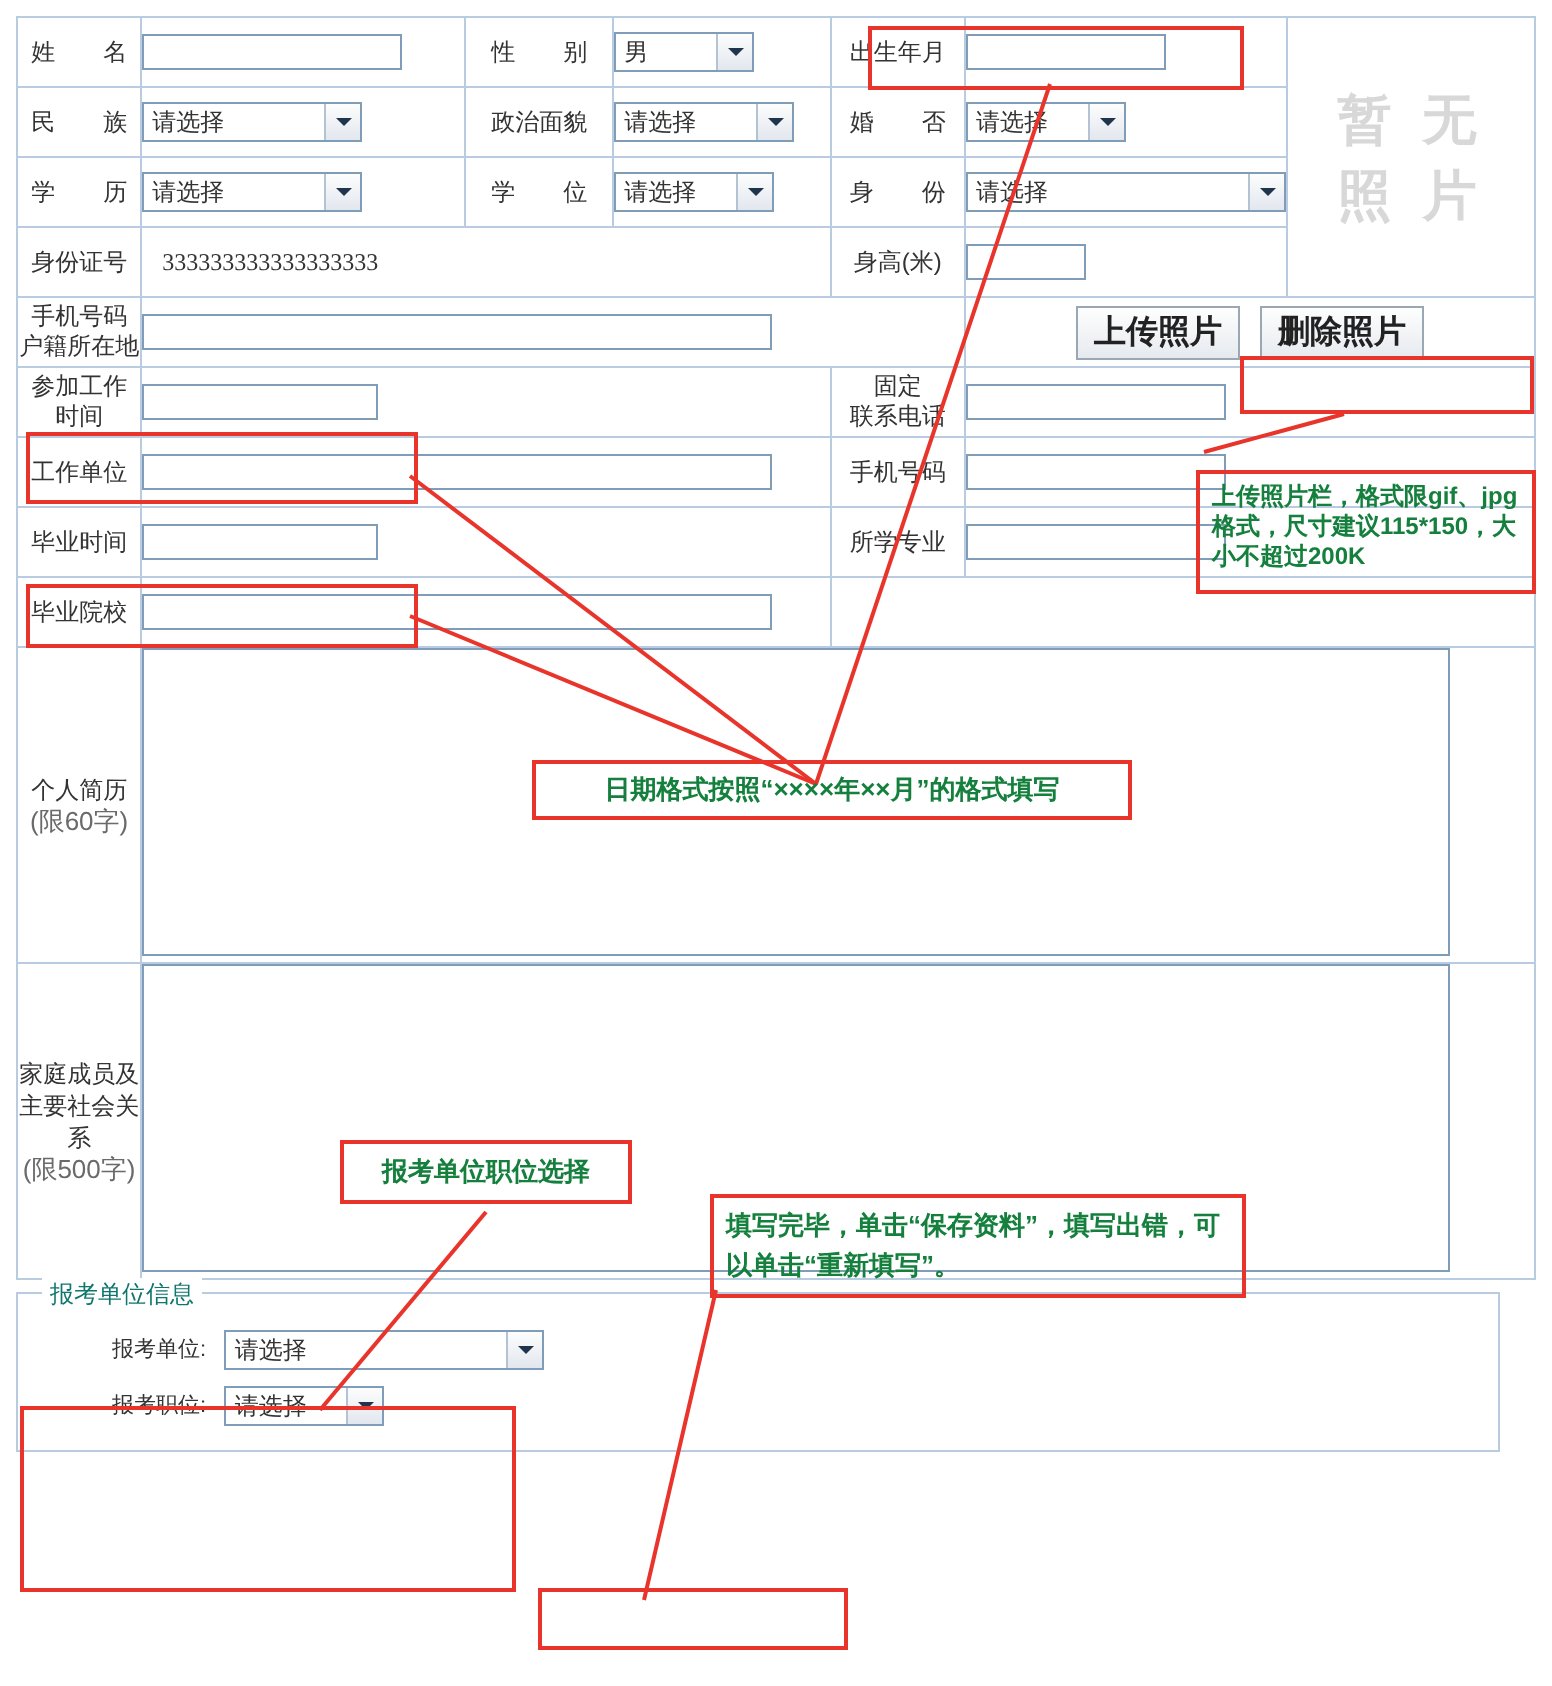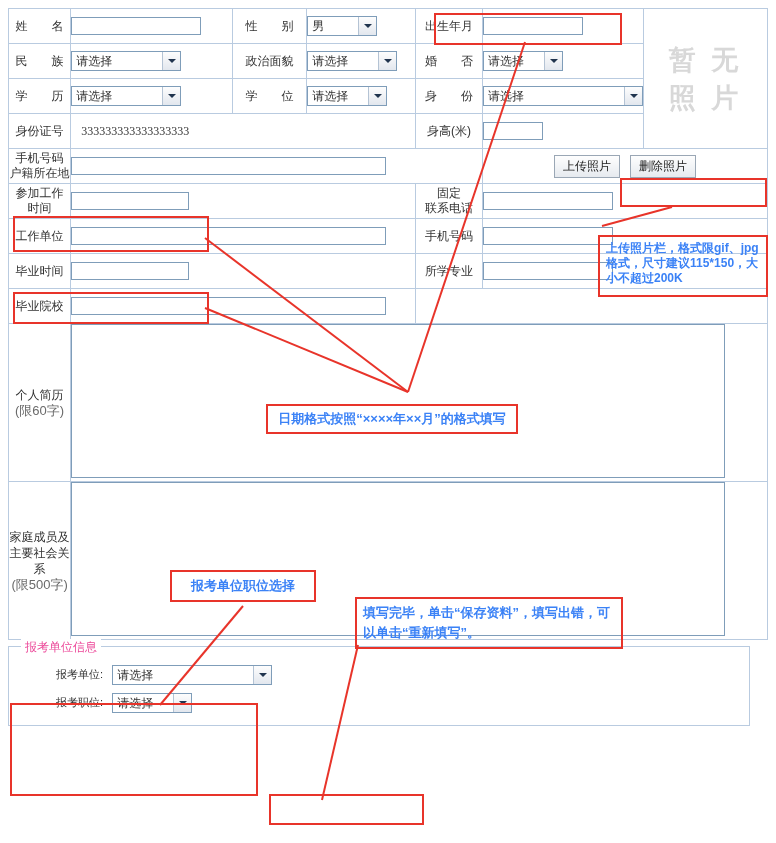--- a/index.html
+++ b/index.html
@@ -81,25 +81,26 @@
   }
   .photo-box{
     width:110px;height:115px;margin:0 auto;
     display:flex;flex-direction:column;align-items:center;justify-content:center;
     color:#d8d8d8;font-size:27px;font-weight:bold;letter-spacing:4px;
     line-height:38px;
   }
   .btn{
     border:1px solid #9aa7b5;
     background:linear-gradient(#fefefe,#e6eaef);
-    font-size:12px;
+    font-size:16px;
     padding:2px 8px;
     font-family:"Liberation Sans",sans-serif;
     cursor:pointer;
     color:#222;
+    font-weight:bold;
   }
   .ta-cell{padding:6px 6px 6px 4px;background:#fff;}
   textarea.ta{
     width:648px;height:148px;
     border:1px solid #7f9db9;
     font-size:12px;
     resize:none;
     font-family:"Liberation Sans",sans-serif;
   }
   .lbl-multi{line-height:16px;font-size:12px;color:#333;}
@@ -107,34 +108,34 @@
   .unit-box{
     border:1px solid #b9cbe0;
     margin-top:6px;
     padding:10px 8px 12px 8px;
     position:relative;
     width:742px;
     box-sizing:border-box;
     background:#fff;
   }
   .unit-title{
-    position:absolute;top:-8px;left:12px;background:#fff;padding:0 4px;font-size:12px;color:#ec4899;
+    position:absolute;top:-8px;left:12px;background:#fff;padding:0 4px;font-size:12px;color:#0f766e;
   }
   .unit-row{margin:8px 0 0 18px;}
   .unit-row .rl{display:inline-block;width:68px;text-align:right;padding-right:6px;font-size:11px;}
   .bottom-btns{
     text-align:center;margin-top:-36px;
   }
   .bottom-btns .btn{margin:0 10px;padding:3px 12px;}
   
   .anno{position:absolute;left:0;top:0;width:776px;height:843px;pointer-events:none;}
   .note{
     position:absolute;
     border:2px solid #e8342a;
-    color:#3b82f6;
+    color:#15803d;
     font-size:13px;
     font-weight:bold;
     line-height:18px;
     padding:4px 6px;
     background:rgba(255,255,255,0.0);
     box-sizing:border-box;
   }
   .hl{position:absolute;border:2px solid #e8342a;box-sizing:border-box;}
   svg.lines{position:absolute;left:0;top:0;}
 </style>
@@ -326,18 +327,18 @@
 
   <div class="hl" style="left:434px;top:13px;width:188px;height:32px;"></div>
   <div class="hl" style="left:13px;top:216px;width:196px;height:36px;"></div>
   <div class="hl" style="left:13px;top:292px;width:196px;height:32px;"></div>
   <div class="hl" style="left:620px;top:178px;width:147px;height:29px;"></div>
   <div class="hl" style="left:10px;top:703px;width:248px;height:93px;"></div>
   <div class="hl" style="left:269px;top:794px;width:155px;height:31px;"></div>
 
   <div class="note" style="left:598px;top:235px;width:170px;height:62px;font-size:12px;line-height:15px;">上传照片栏，格式限gif、jpg格式，尺寸建议115*150，大小不超过200K</div>
 
-  <div class="note" style="left:266px;top:404px;width:252px;height:30px;display:flex;align-items:center;justify-content:center;">日期格式按照“××××年××月”的格式填写</div>
+  <div class="note" style="left:266px;top:380px;width:300px;height:30px;display:flex;align-items:center;justify-content:center;">日期格式按照“××××年××月”的格式填写</div>
 
   <div class="note" style="left:355px;top:597px;width:268px;height:52px;line-height:20px;">填写完毕，单击“保存资料”，填写出错，可以单击“重新填写”。</div>
 
   <div class="note" style="left:170px;top:570px;width:146px;height:32px;display:flex;align-items:center;justify-content:center;">报考单位职位选择</div>
 </div>
 
 </body></html>

